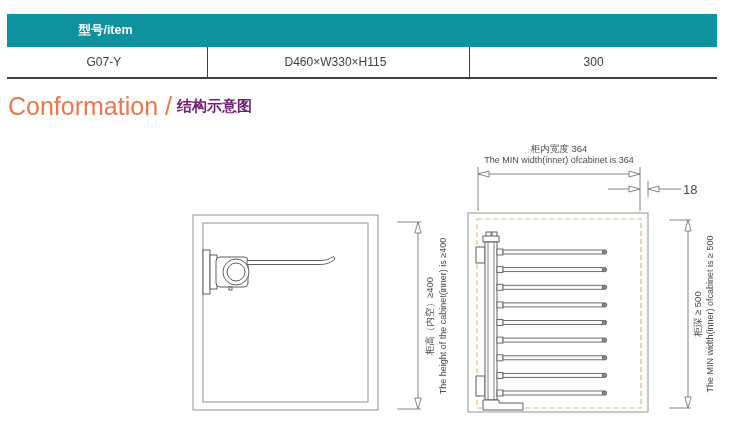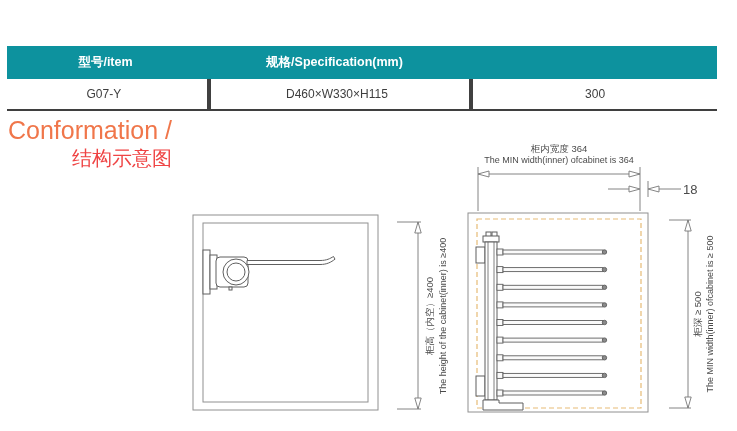--- a/index.html
+++ b/index.html
@@ -3,44 +3,43 @@
 <meta charset="utf-8">
 <style>
   html,body{margin:0;padding:0;background:#fff;}
   #page{
     position:relative;width:737px;height:431px;background:#ffffff;overflow:hidden;
     font-family:"Liberation Sans",sans-serif;
   }
   
   .spec-table{position:absolute;left:7px;top:14px;width:710px;}
   .spec-header{display:flex;height:33px;background:#0d929e;color:#ffffff;
-    font-size:12.5px;font-weight:bold;margin-top:32px;}
+    font-size:12.5px;font-weight:bold;}
   .spec-header .cell{display:flex;align-items:center;justify-content:center;height:100%;}
   .spec-body{display:flex;height:30px;background:#ffffff;color:#3e3e3e;font-size:12px;
     border-bottom:2px solid #3f3f3f;}
   .spec-body .cell{display:flex;align-items:center;justify-content:center;height:100%;box-sizing:border-box;}
   .c1{width:197px;} .c2{width:261px;} .c3{width:252px;}
-  .spec-body .c2,.spec-body .c3{border-left:4px solid #404040;margin-left:6px;}
+  .spec-body .c2,.spec-body .c3{border-left:1px solid #404040;margin-left:6px;}
   
-  .section-title{position:absolute;left:8px;top:116px;display:flex;align-items:flex-end;white-space:nowrap;flex-direction:column;}
+  .section-title{position:absolute;left:8px;top:92px;display:flex;align-items:center;white-space:nowrap;}
   .section-title .en{color:#f0764a;font-size:25px;letter-spacing:0px;font-weight:400;}
-  .section-title .zh{color:#ef4444;font-size:20px;font-weight:normal;margin-left:5px;}
+  .section-title .zh{color:#701a75;font-size:15px;font-weight:bold;margin-left:5px;}
   
   .diagram-svg{position:absolute;left:0;top:0;width:737px;height:431px;pointer-events:none;}
   .diagram-svg text{fill:#4a4a4a;font-family:"Liberation Sans",sans-serif;}
 </style>
 </head>
 <body>
 
 <div id="page">
 
   <div class="spec-table">
     <div class="spec-header">
       <div class="cell c1">型号/item</div>
-      <div class="cell c2">规格/Specification(mm)</div>
     </div>
     <div class="spec-body">
       <div class="cell c1">G07-Y</div>
       <div class="cell c2">D460×W330×H115</div>
       <div class="cell c3">300</div>
     </div>
   </div>
 
   <div class="section-title">
     <span class="en">Conformation /</span>

